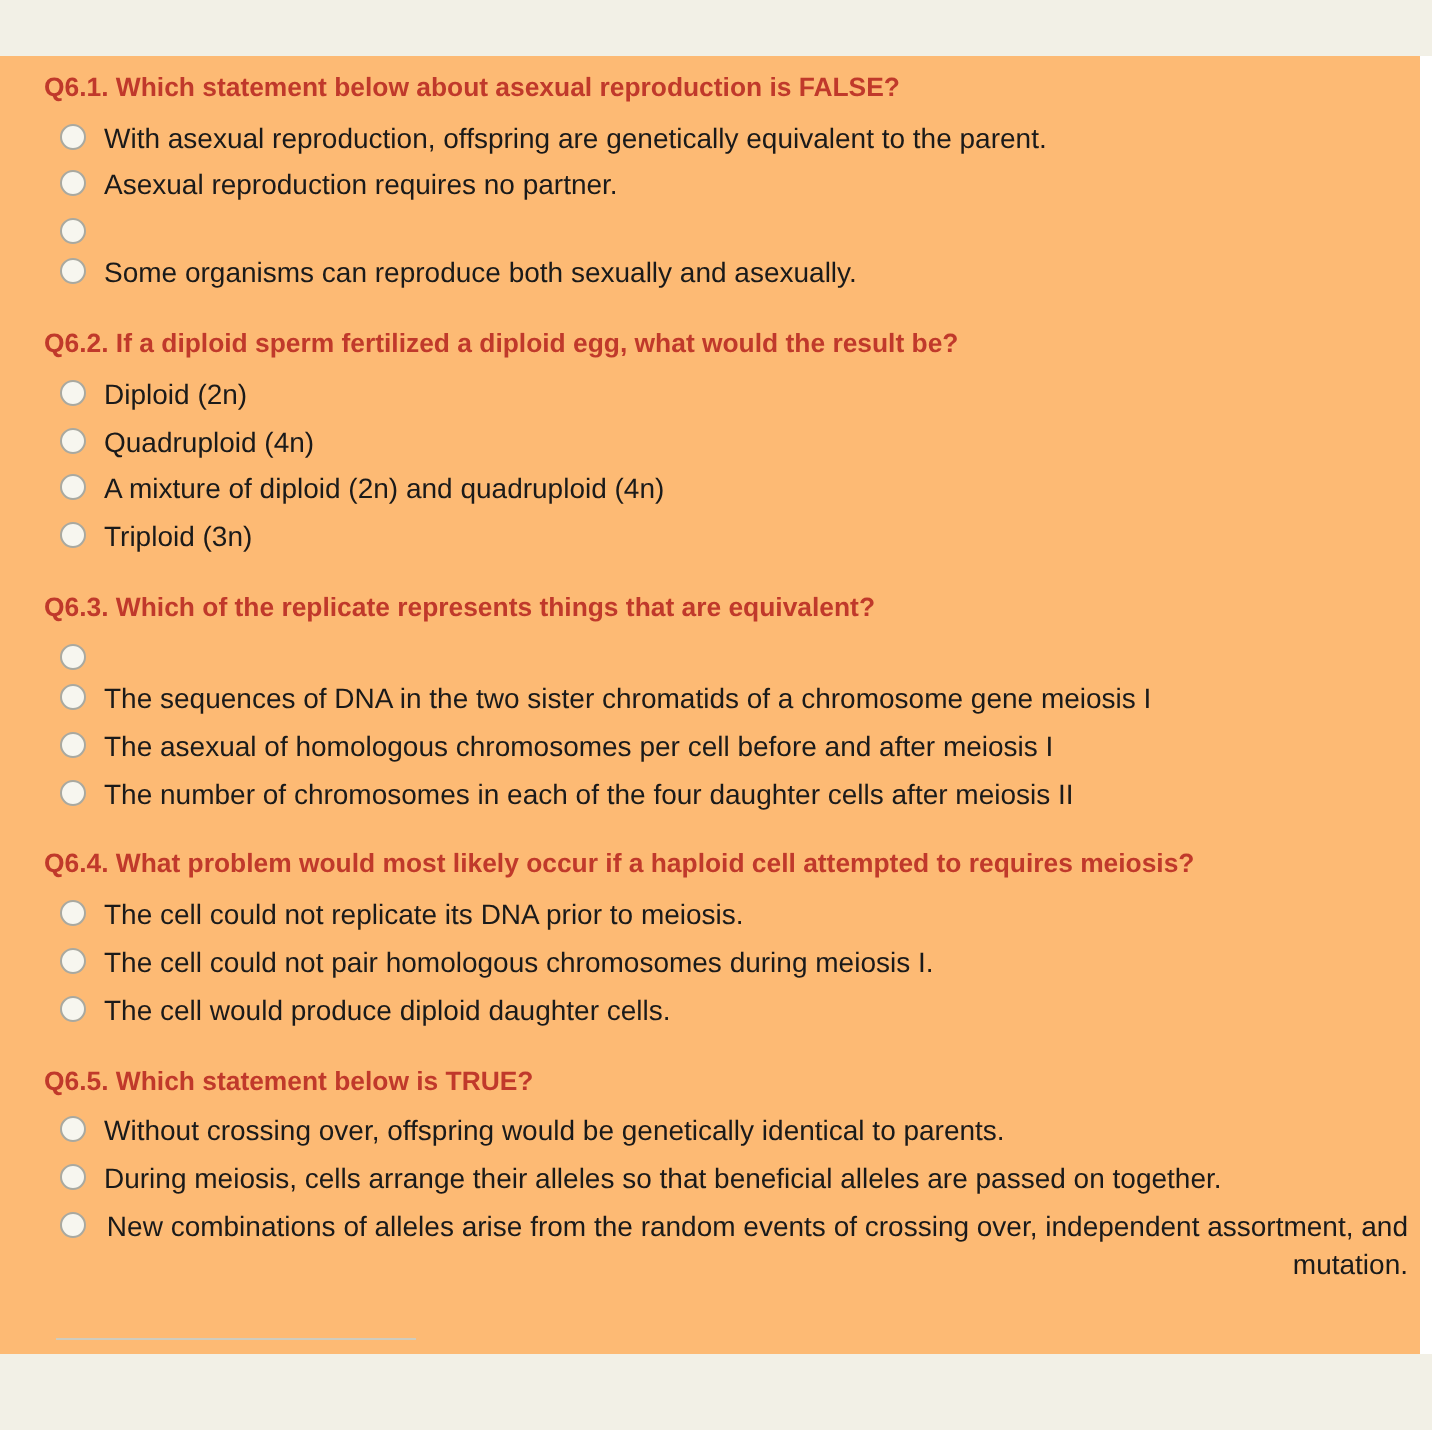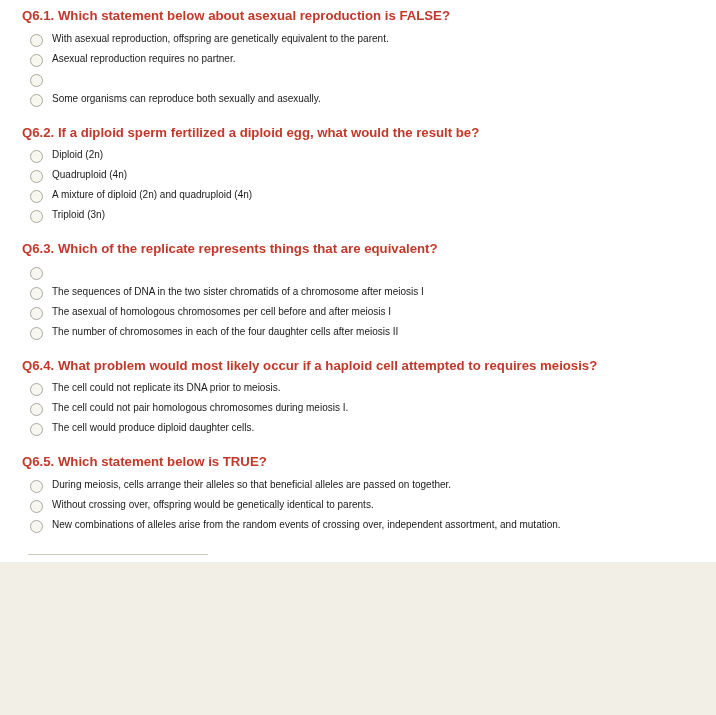--- a/index.html
+++ b/index.html
@@ -9,25 +9,26 @@
   body {
     width: 716px;
     height: 715px;
     background: #f2f0e6;
     font-family: "Liberation Sans", sans-serif;
     overflow: hidden;
   }
   #quiz {
     position: relative;
     width: 716px;
-    height: 562px;
-    background: #ffffff;
+    height: 649px;
+    background: #fdba74;
     box-sizing: border-box;
     padding: 8px 12px 0 22px;
     overflow: hidden;
+    margin-top: 28px;
   }
   .question-block {
     margin-bottom: 18px;
   }
   .question-block:first-child {
     margin-top: 0;
   }
   .q-title {
     color: #c0392b;
     font-weight: bold;
@@ -47,23 +48,24 @@
     height: 13px;
     border-radius: 50%;
     border: 1px solid #a9a9a0;
     background: #f7f6ef;
     box-sizing: border-box;
     margin-top: 2px;
     margin-right: 9px;
   }
   .option-label {
     color: #1a1a1a;
-    font-size: 10px;
+    font-size: 14px;
     line-height: 1.35;
     max-width: 660px;
+    text-align: right;
   }
   .bottom-rule-wrap {
     position: absolute;
     left: 0;
     bottom: 0;
     width: 716px;
     height: 10px;
   }
   .bottom-rule {
     position: absolute;
@@ -126,21 +128,21 @@
     </div>
   </div>
 
   <div class="question-block">
     <div class="q-title">Q6.3. Which of the replicate represents things that are equivalent?</div>
     <div class="option-row">
       <span class="radio"></span>
     </div>
     <div class="option-row">
       <span class="radio"></span>
-      <span class="option-label">The sequences of DNA in the two sister chromatids of a chromosome after meiosis I</span>
+      <span class="option-label">The sequences of DNA in the two sister chromatids of a chromosome gene meiosis I</span>
     </div>
     <div class="option-row">
       <span class="radio"></span>
       <span class="option-label">The asexual of homologous chromosomes per cell before and after meiosis I</span>
     </div>
     <div class="option-row">
       <span class="radio"></span>
       <span class="option-label">The number of chromosomes in each of the four daughter cells after meiosis II</span>
     </div>
   </div>
@@ -158,25 +160,25 @@
     <div class="option-row">
       <span class="radio"></span>
       <span class="option-label">The cell would produce diploid daughter cells.</span>
     </div>
   </div>
 
   <div class="question-block">
     <div class="q-title">Q6.5. Which statement below is TRUE?</div>
     <div class="option-row">
       <span class="radio"></span>
-      <span class="option-label">During meiosis, cells arrange their alleles so that beneficial alleles are passed on together.</span>
+      <span class="option-label">Without crossing over, offspring would be genetically identical to parents.</span>
     </div>
     <div class="option-row">
       <span class="radio"></span>
-      <span class="option-label">Without crossing over, offspring would be genetically identical to parents.</span>
+      <span class="option-label">During meiosis, cells arrange their alleles so that beneficial alleles are passed on together.</span>
     </div>
     <div class="option-row">
       <span class="radio"></span>
       <span class="option-label">New combinations of alleles arise from the random events of crossing over, independent assortment, and mutation.</span>
     </div>
   </div>
 
   <div class="bottom-rule-wrap">
     <div class="bottom-rule"></div>
   </div>

